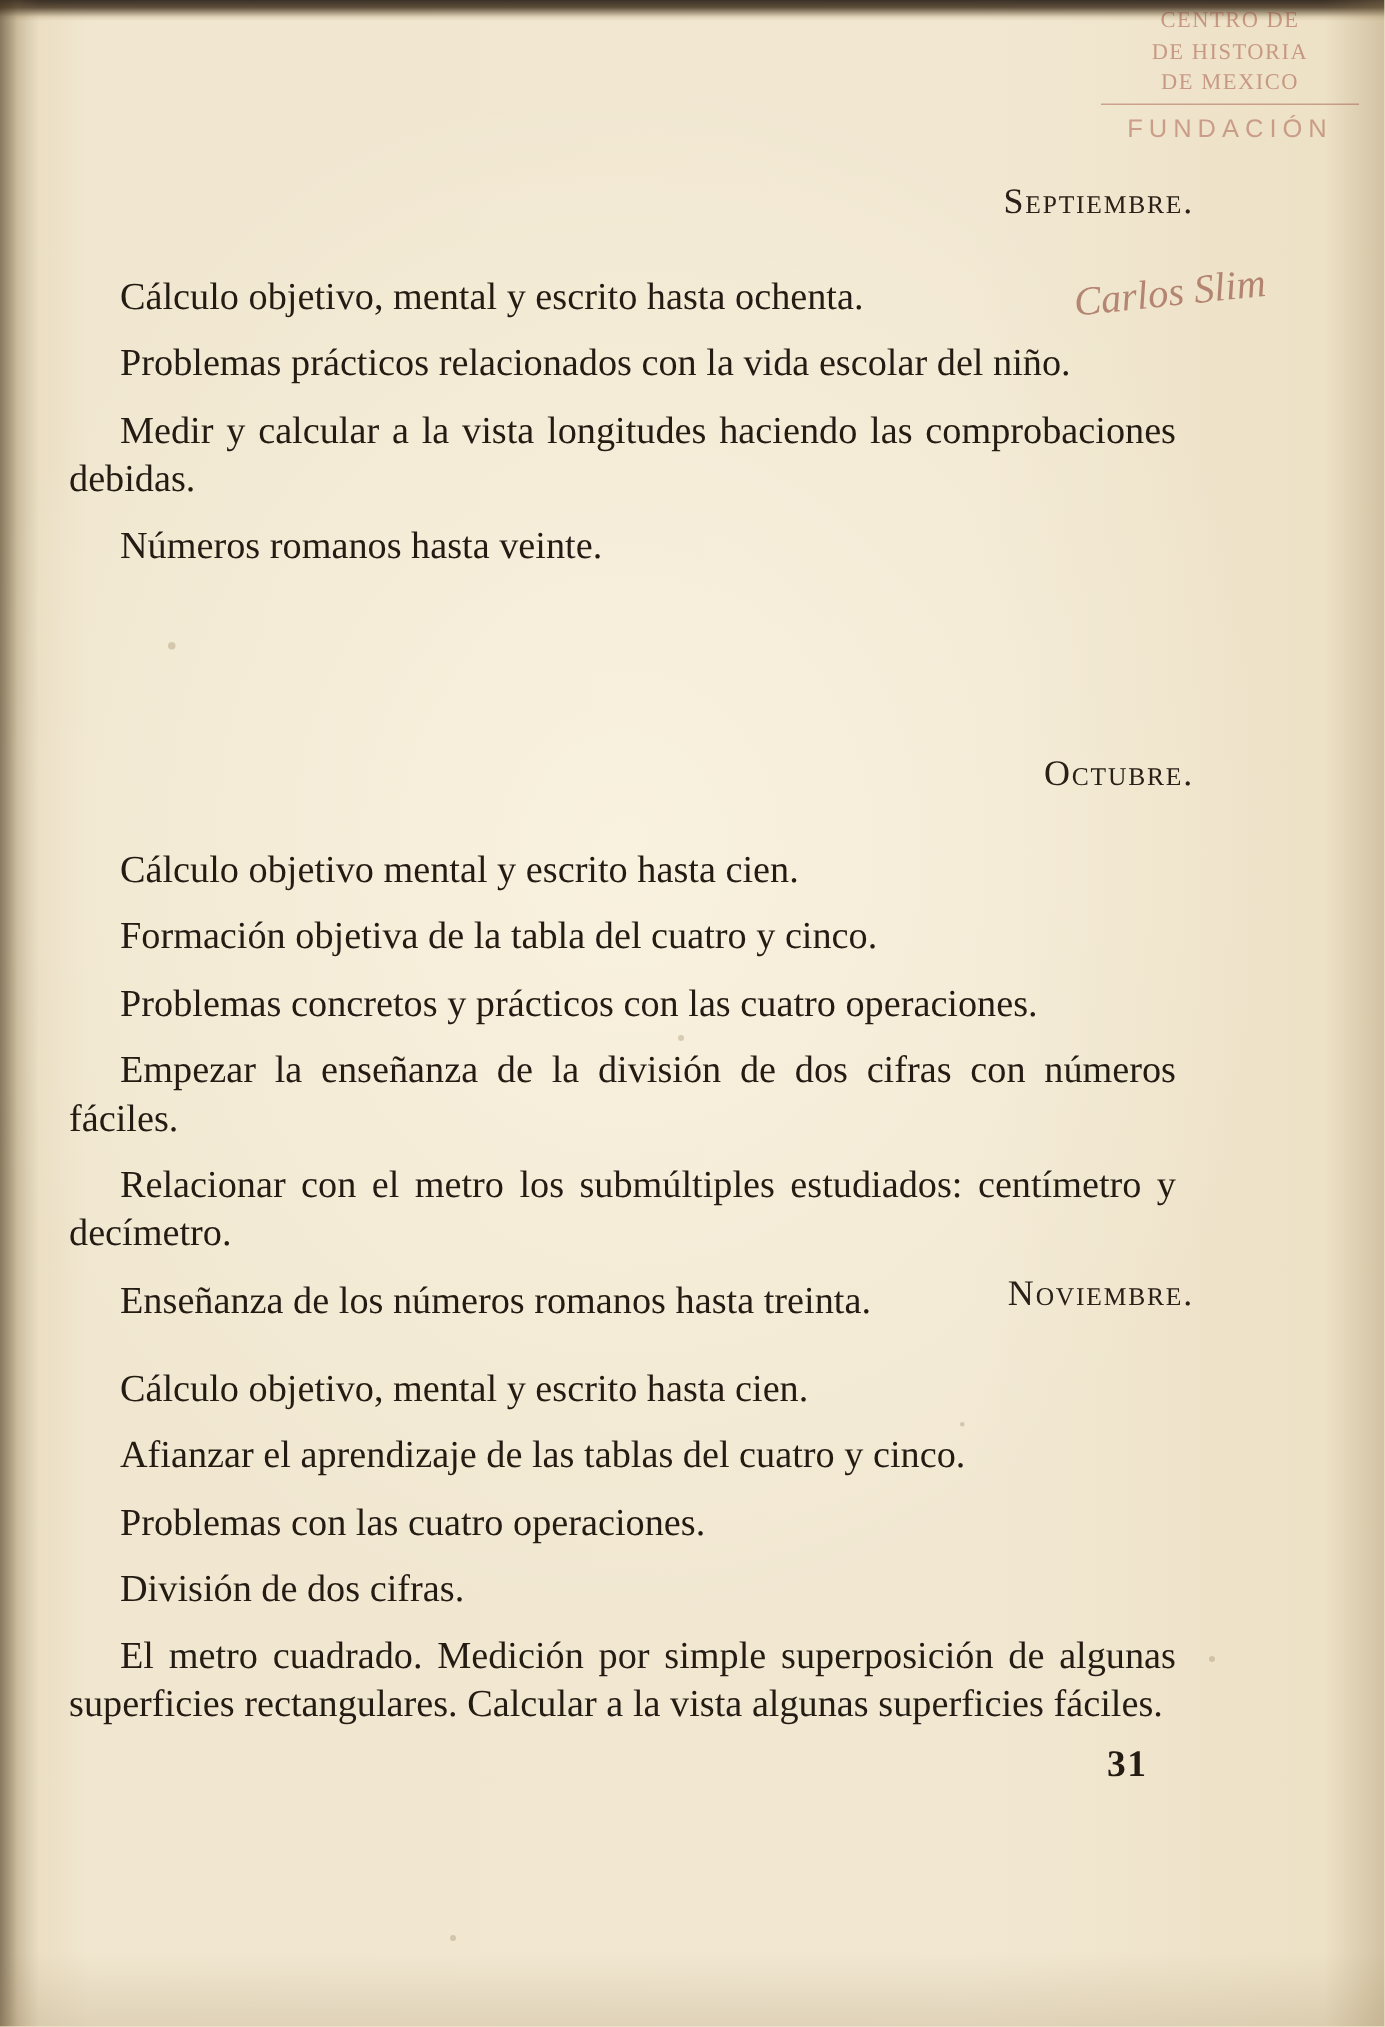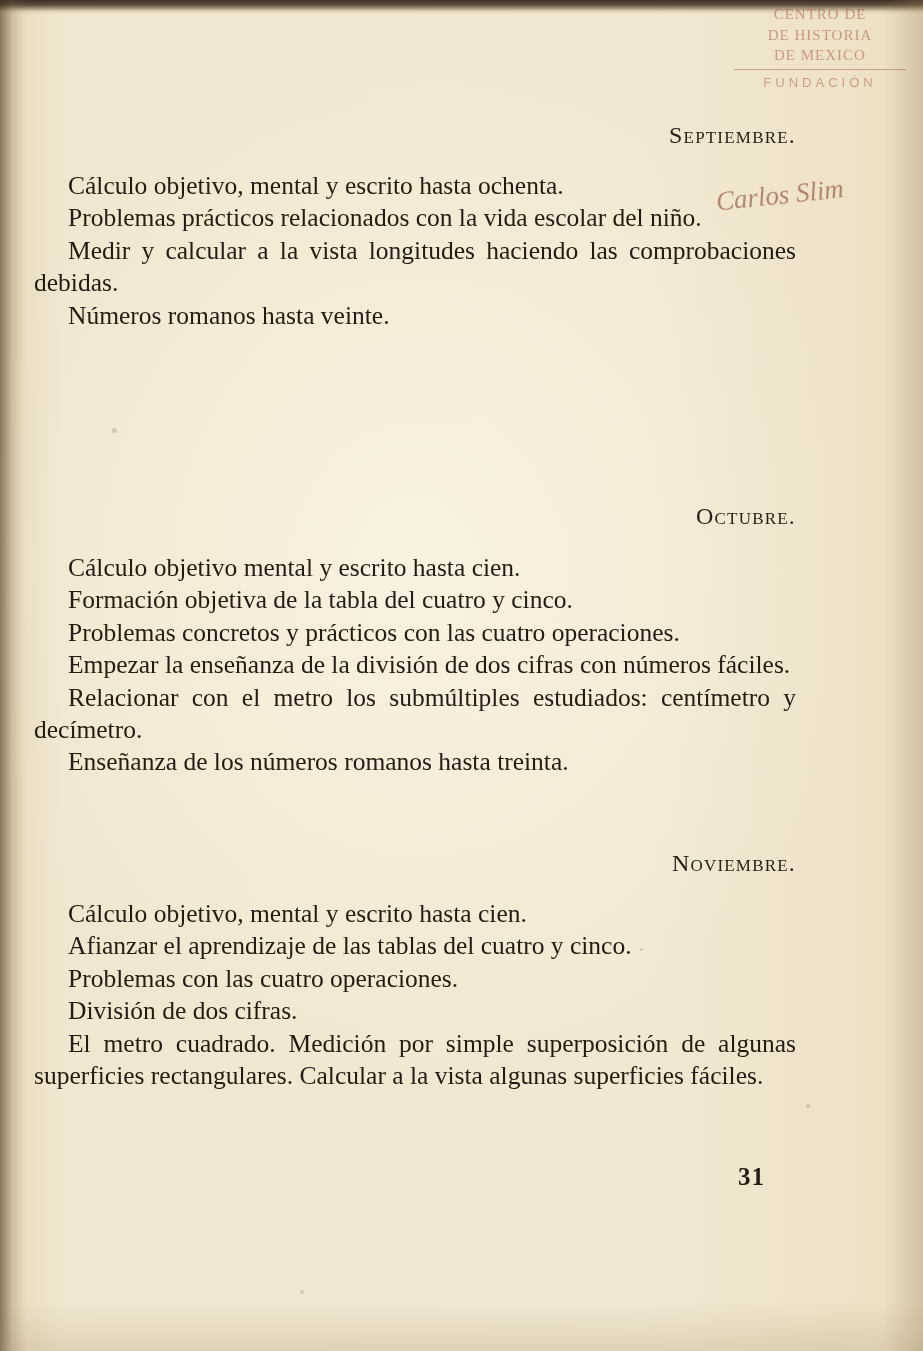--- a/index.html
+++ b/index.html
@@ -78,21 +78,21 @@
     white-space: nowrap;
   }
   #watermark-rule {
     margin: 3px auto 4px auto;
     width: 172px;
     height: 1px;
     background: rgba(150,60,45,0.40);
   }
   #watermark-foundation {
     font-family: "Liberation Sans", sans-serif;
-    font-size: 13px;
+    font-size: 17px;
     letter-spacing: 4px;
     color: rgba(150,60,45,0.42);
     display: block;
     white-space: nowrap;
   }
   #signature {
     position: absolute;
     top: 176px;
     right: 6px;
     width: 200px;
@@ -120,21 +120,21 @@
     font-size: 24px;
     letter-spacing: 1.2px;
     color: #2a2018;
   }
   .para {
     font-size: 25.5px;
     line-height: 1.27;
     text-align: justify;
     text-indent: 34px;
     color: #241b13;
-    margin: 0;
+    margin: 12px;
     -webkit-font-smoothing: none;
   }
   .block {
     position: absolute;
     left: 34px;
     width: 762px;
   }
   #sec-sep-heading { top: 122px; left: 34px; width: 762px; }
   #sec-sep-body    { top: 170px; }
   #sec-oct-heading { top: 503px; left: 34px; width: 762px; }

